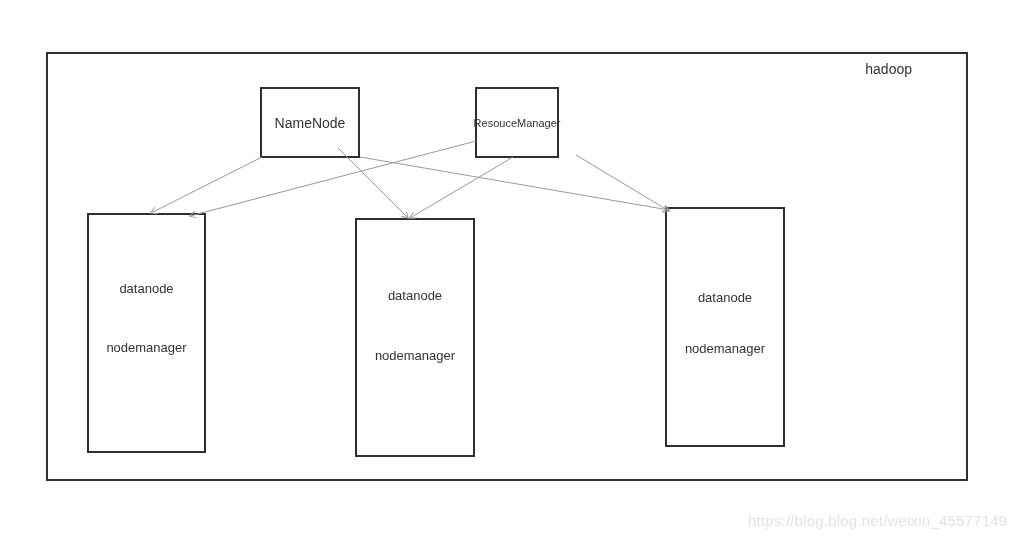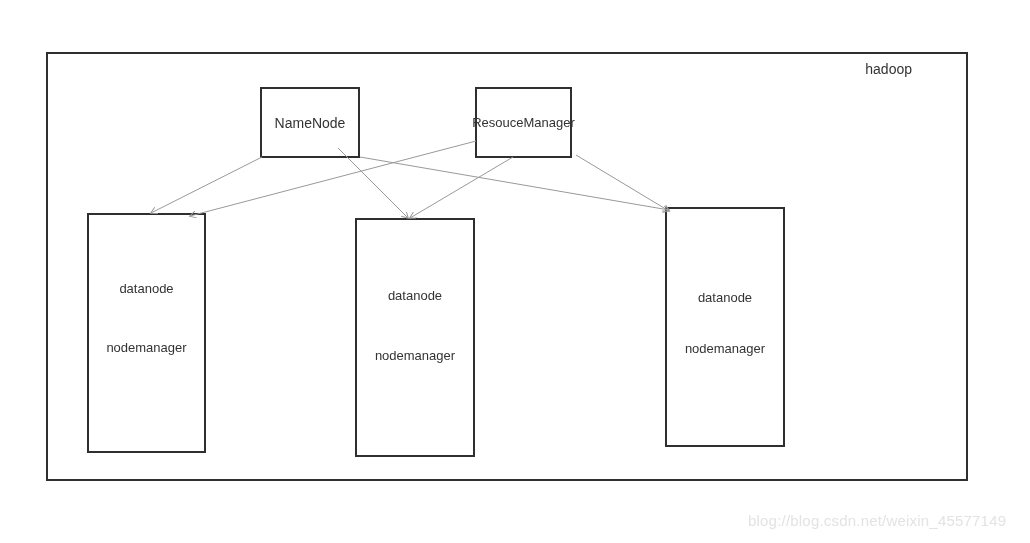--- a/index.html
+++ b/index.html
@@ -22,21 +22,21 @@
   .frame-label{
     position:absolute;left:858px;top:61px;width:54px;
     font-size:14px;line-height:16px;color:var(--c-text);text-align:right;
   }
   .node{
     position:absolute;border:2px solid var(--c-border);box-sizing:border-box;
     background:var(--c-bg);display:flex;align-items:center;justify-content:center;
     text-align:center;color:var(--c-text);
   }
   .node-namenode{left:260px;top:87px;width:100px;height:71px;font-size:14px;}
-  .node-resourcemanager{left:475px;top:87px;width:97px;height:71px;font-size:13px;}
+  .node-resourcemanager{left:475px;top:87px;width:84px;height:71px;font-size:11px;}
   .node-worker{font-size:13px;}
   .node-datanode1{left:87px;top:213px;width:119px;height:240px;}
   .node-datanode2{left:355px;top:218px;width:120px;height:239px;}
   .node-datanode3{left:665px;top:207px;width:120px;height:240px;}
   .worker-label{position:absolute;left:0;width:100%;text-align:center;line-height:16px;}
   .edges{position:absolute;left:0;top:0;width:1030px;height:543px;pointer-events:none;}
   .watermark{
     position:absolute;left:748px;top:512px;width:276px;
     font-size:15px;letter-spacing:0.2px;color:var(--c-watermark);white-space:nowrap;
   }
@@ -79,15 +79,15 @@
       </marker>
     </defs>
     <line x1="262" y1="157" x2="151" y2="213" stroke="#999999" stroke-width="1" marker-end="url(#arrow)"></line>
     <line x1="476" y1="141" x2="190" y2="216" stroke="#999999" stroke-width="1" marker-end="url(#arrow)"></line>
     <line x1="338" y1="148" x2="408" y2="218" stroke="#999999" stroke-width="1" marker-end="url(#arrow)"></line>
     <line x1="513" y1="157" x2="410" y2="218" stroke="#999999" stroke-width="1" marker-end="url(#arrow)"></line>
     <line x1="360" y1="157" x2="669" y2="210" stroke="#999999" stroke-width="1" marker-end="url(#arrow)"></line>
     <line x1="576" y1="155" x2="669" y2="211" stroke="#999999" stroke-width="1" marker-end="url(#arrow)"></line>
   </svg>
 
-  <div class="watermark">blog://blog.csdn.net/weixin_45577149</div>
+  <div class="watermark">https://blog.blog.net/weixin_45577149</div>
 
 </div>
 
 </body></html>

